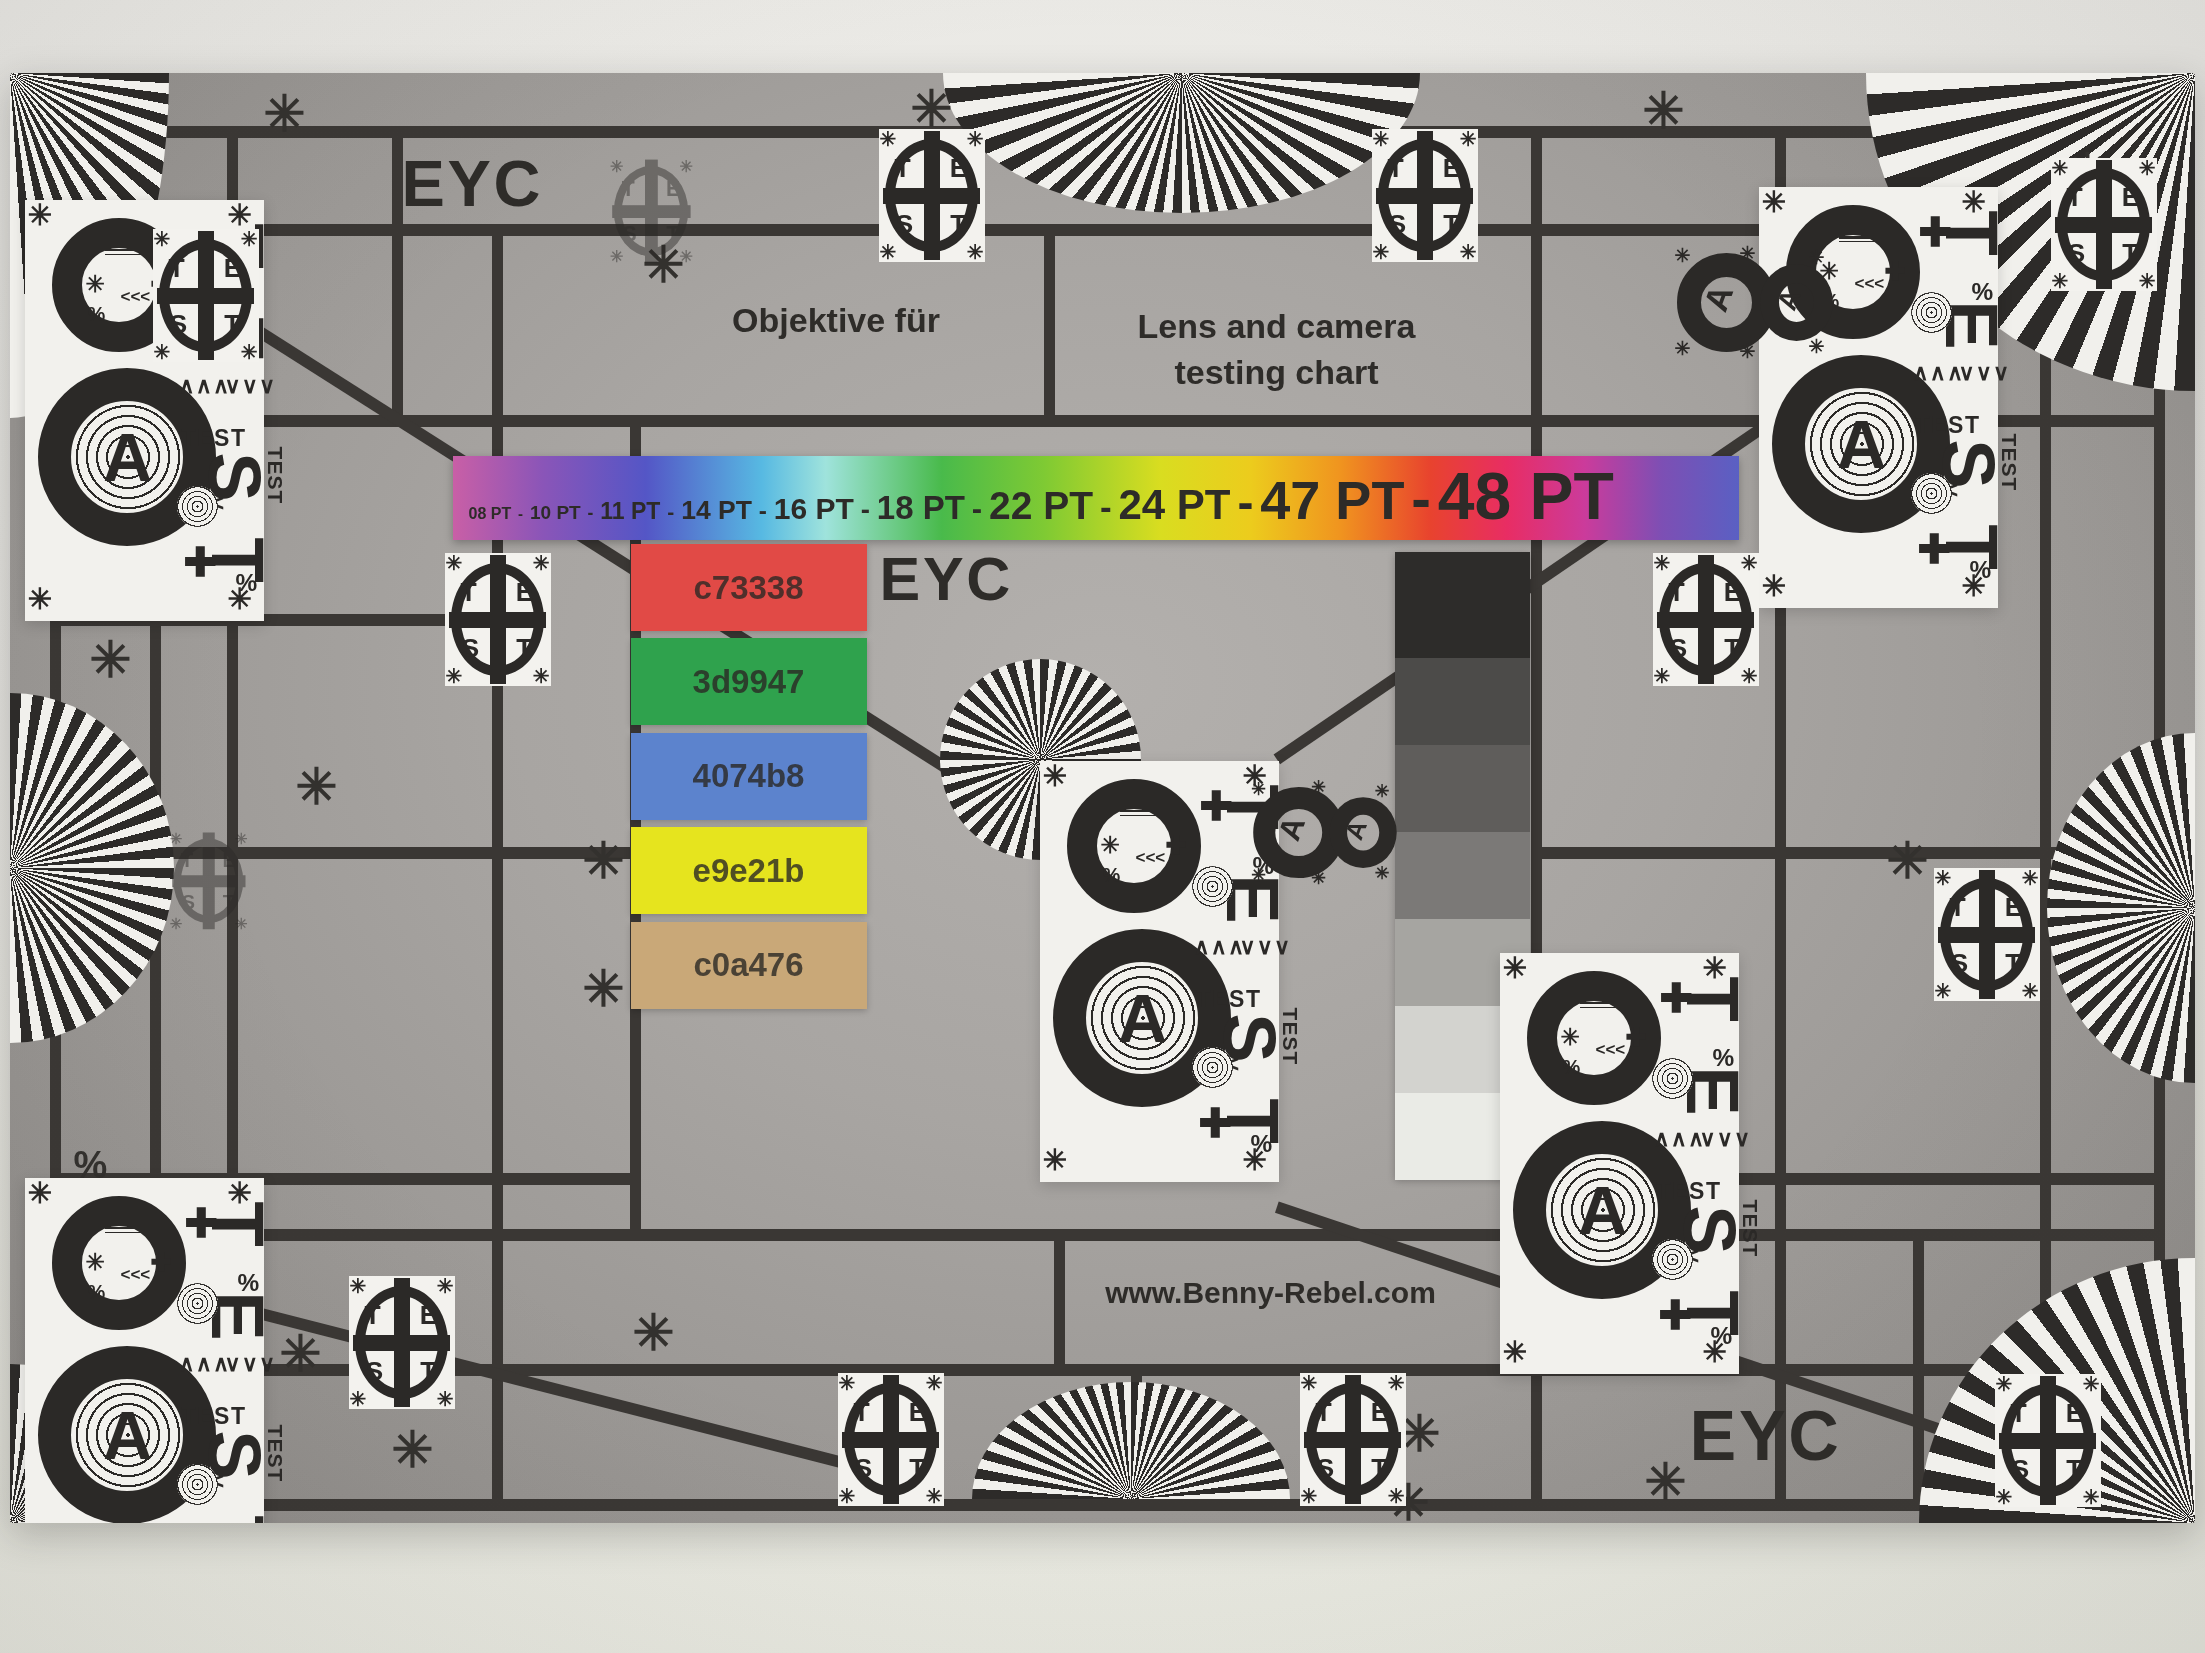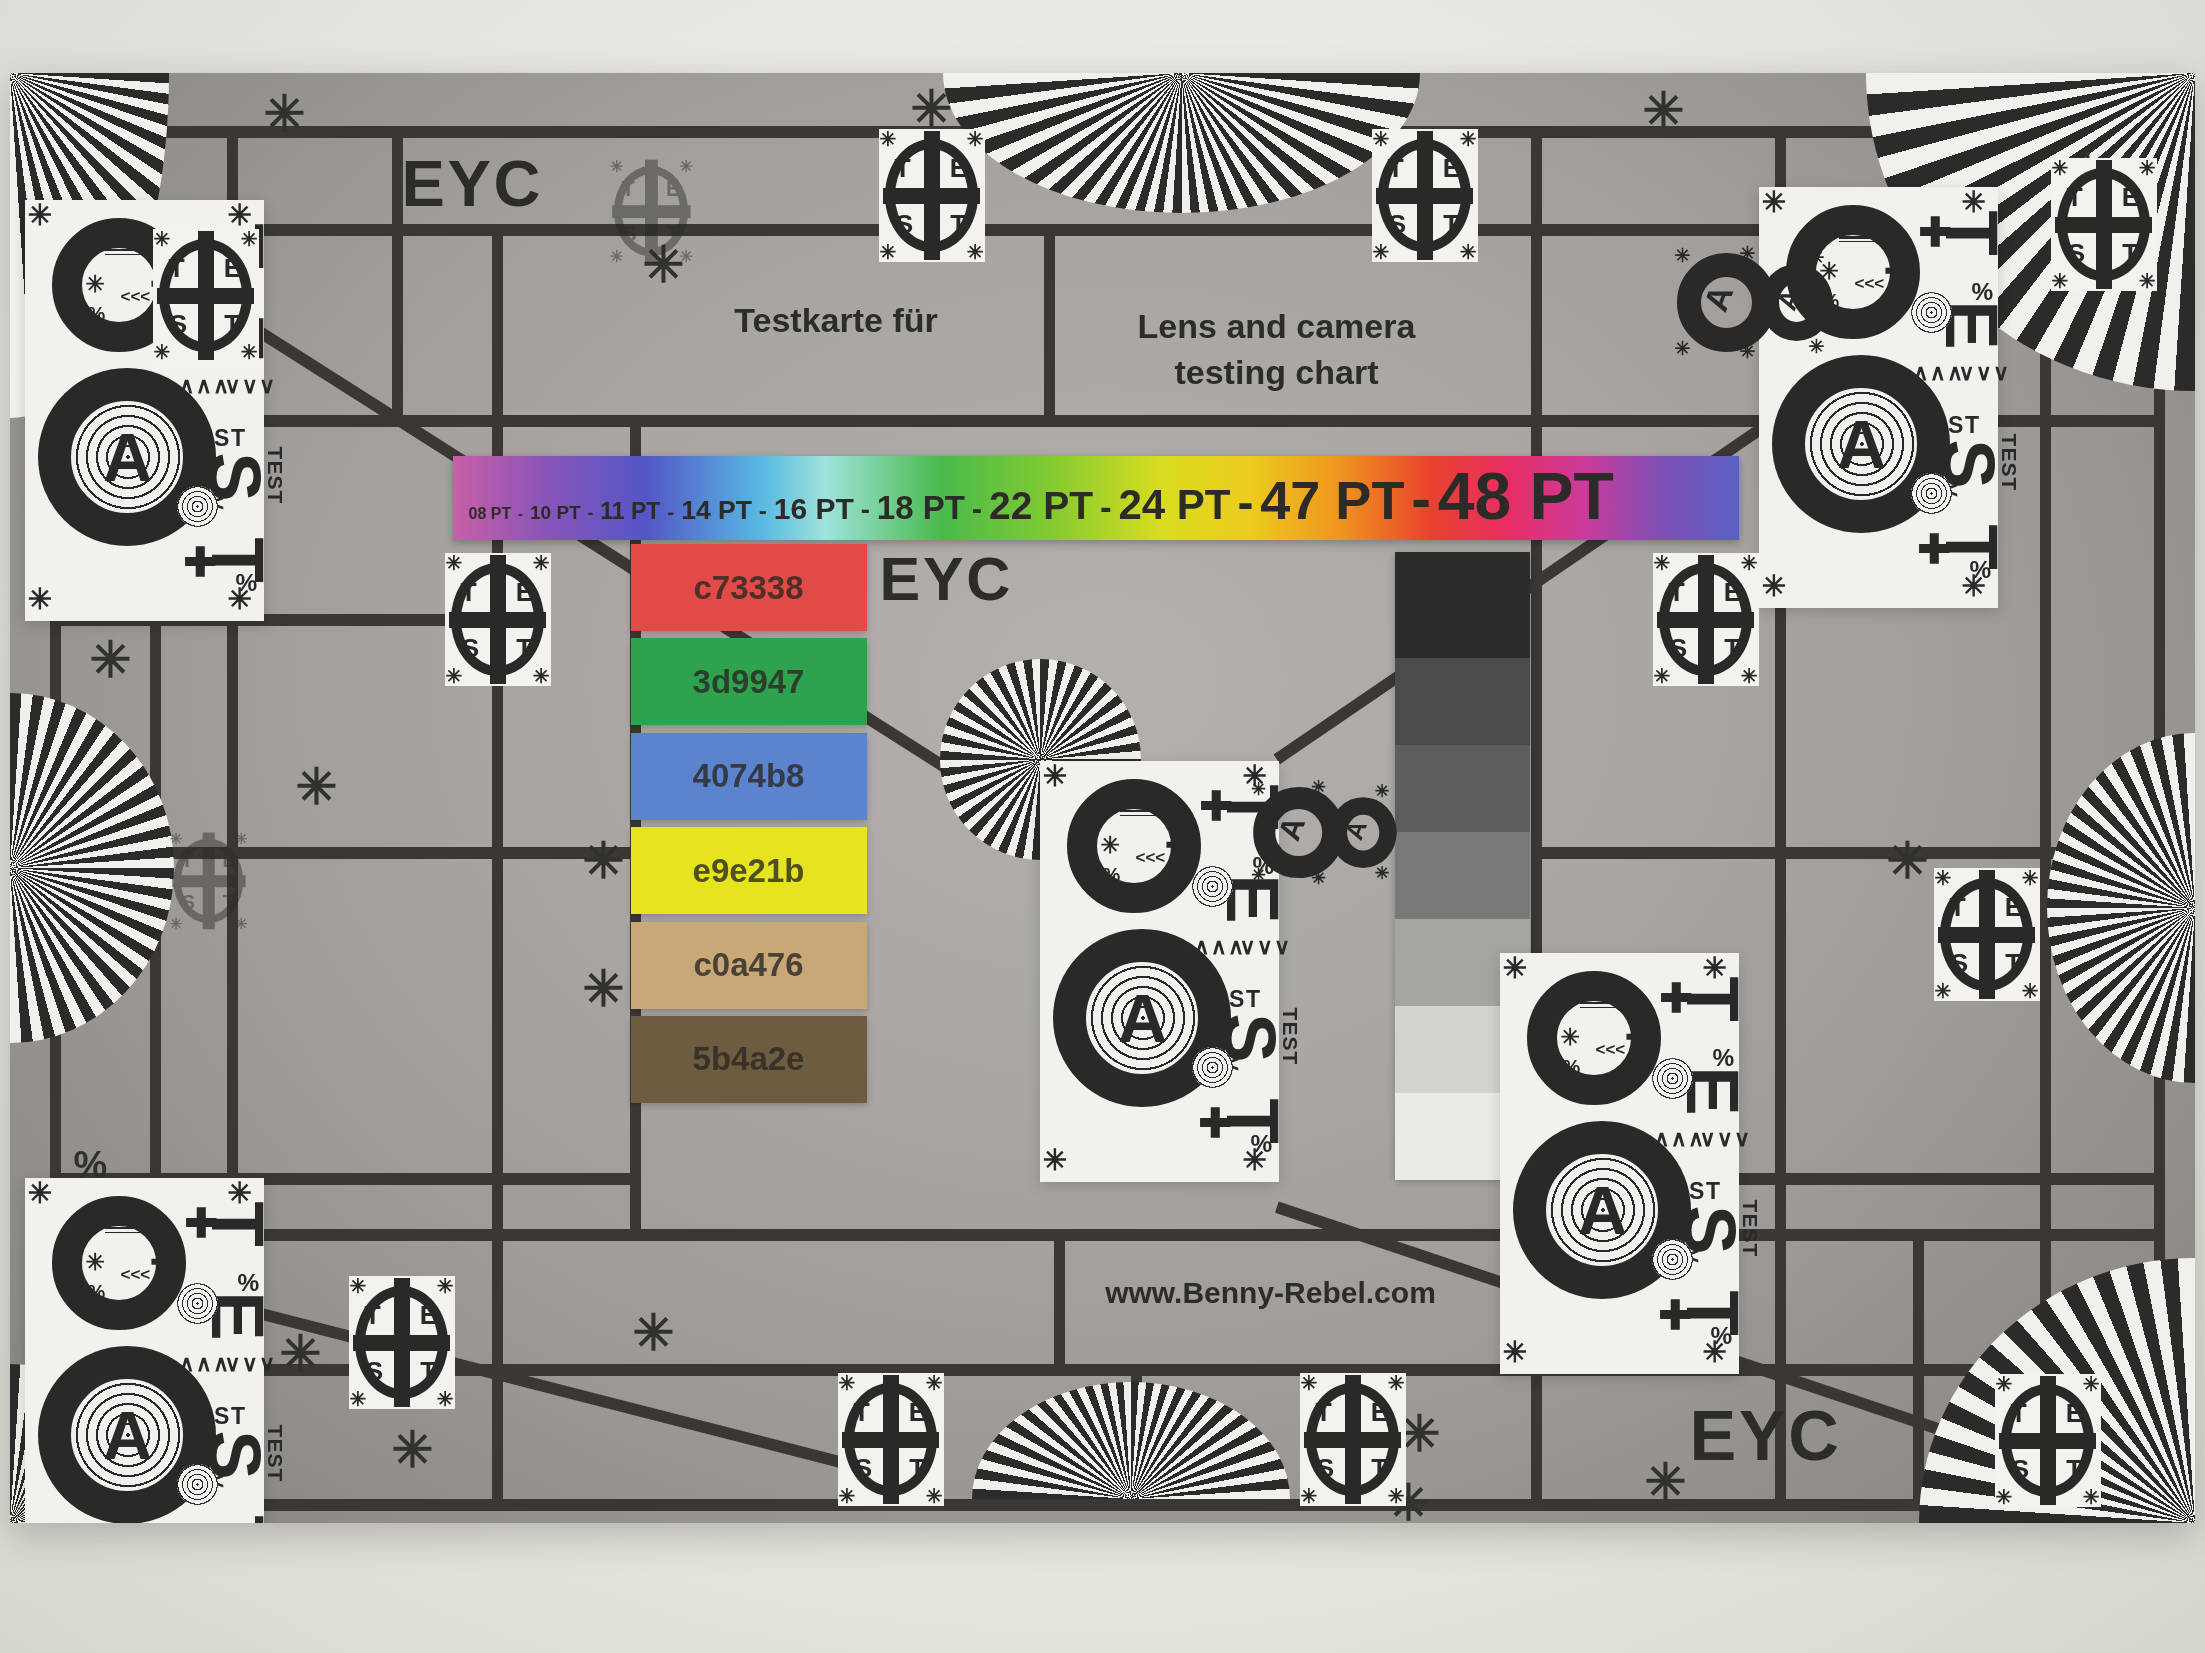--- a/index.html
+++ b/index.html
@@ -153,37 +153,34 @@
       </div>
     <div class="swatch" style="background: rgb(92, 131, 205);">
         <span>4074b8</span>
       </div>
     <div class="swatch" style="background: rgb(230, 228, 30);">
         <span>e9e21b</span>
       </div>
     <div class="swatch" style="background: rgb(201, 168, 120);">
         <span>c0a476</span>
       </div>
-    <div class="swatch" style="background: rgb(109, 92, 63);">
-        <span>5b4a2e</span>
-      </div>
   </div>
 
   <div class="graysteps">
     <div class="gs" style="background: rgb(45, 44, 42);"></div>
     <div class="gs" style="background: rgb(76, 75, 73);"></div>
     <div class="gs" style="background: rgb(95, 93, 91);"></div>
     <div class="gs" style="background: rgb(123, 121, 119);"></div>
     <div class="gs" style="background: rgb(166, 165, 161);"></div>
     <div class="gs" style="background: rgb(211, 211, 207);"></div>
     <div class="gs" style="background: rgb(234, 235, 230);"></div>
   </div>
 
   <div class="txt title" style="left:620px;top:225px;width:413px">
-    <div>Testkarte für</div>
+    <div>Objektive für</div>
   </div>
   <div class="txt title" style="left:1034px;top:231px;width:466px">
     <div>Lens and camera</div>
     <div>testing chart</div>
   </div>
   <div class="txt copy" style="left:1081px;top:1203px;width:360px">www.Benny-Rebel.com</div>
   <div class="txt eyc" style="left:392px;top:73px;font-size:65px">EYC</div>
   <div class="txt eyc" style="left:870px;top:471px;font-size:61px">EYC</div>
   <div class="txt eyc" style="left:1680px;top:1323px;font-size:70px">EYC</div>
 

